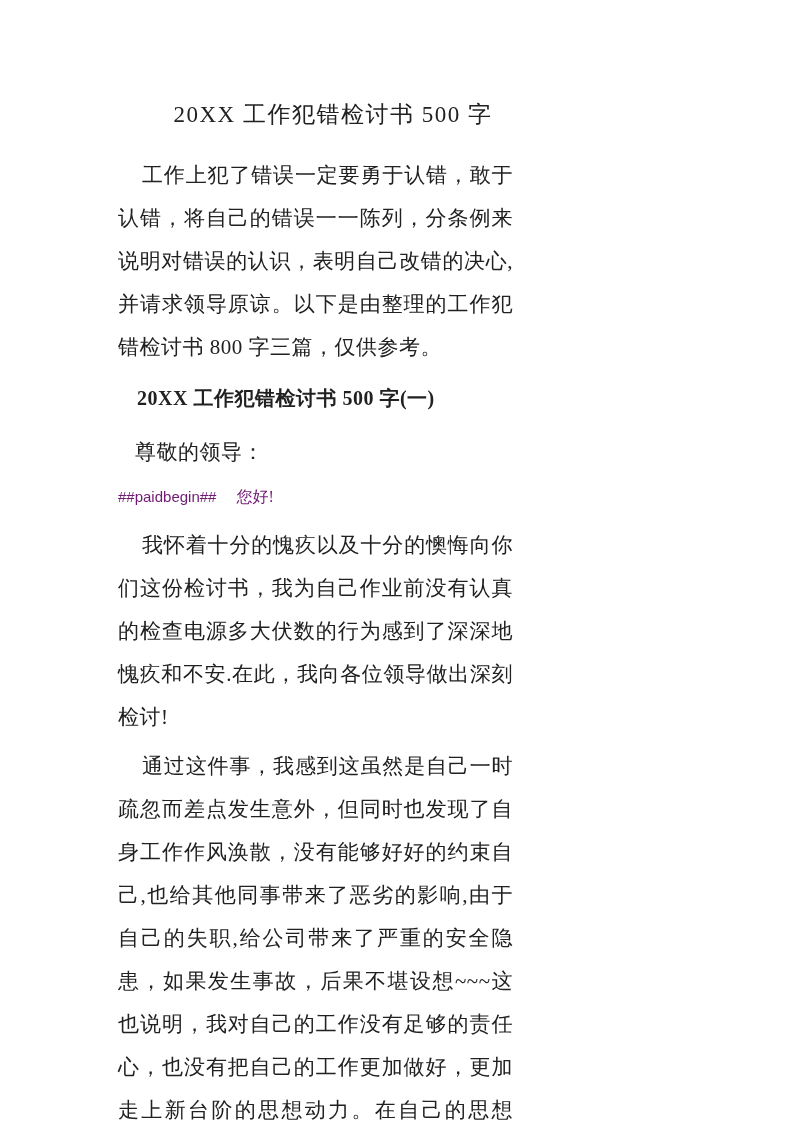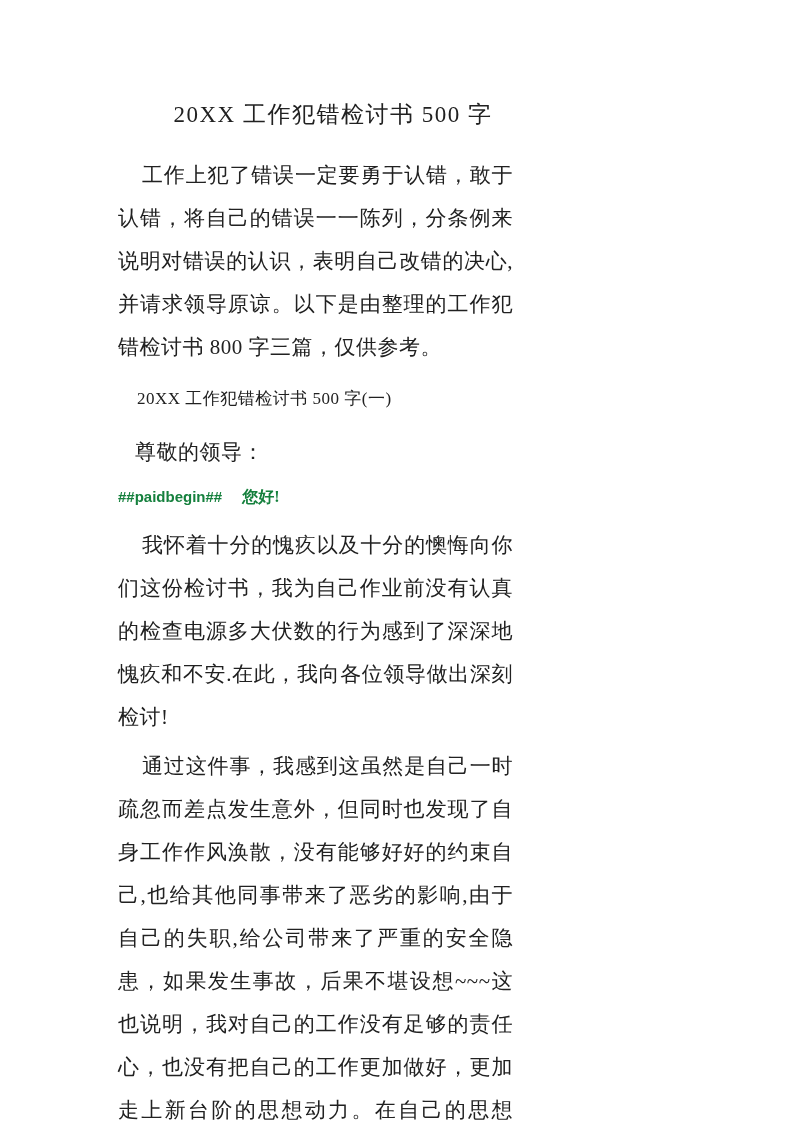--- a/index.html
+++ b/index.html
@@ -38,41 +38,40 @@
     letter-spacing: 0.5px;
     text-align: justify;
     text-indent: 24px;
     word-break: break-all;
   }
   .intro {
     margin-top: 25px;
   }
   .section-heading {
     margin: 8px 0 0 0;
-    font-size: 17px;
+    font-size: 20px;
     line-height: 43px;
     letter-spacing: 0.5px;
-    font-weight: 400;
+    font-weight: 700;
     text-indent: 19px;
   }
   .salutation {
     margin: 12px 0 0 0;
     font-size: 21px;
     line-height: 43px;
     letter-spacing: 0.5px;
     text-indent: 17px;
     font-family: Liberation Mono, monospace;
   }
   .paid-line {
     margin: 10px 0 0 0;
     font-size: 15px;
     line-height: 24px;
     font-family: "Liberation Sans", "DejaVu Sans", sans-serif;
-    color: #15803d;
-    font-weight: bold;
+    color: #701a75;
   }
   .greeting {
     font-size: 16px;
     font-family: "Liberation Serif", "DejaVu Serif", serif;
     margin-left: 20px;
   }
   .body-para-1 {
     margin-top: 15px;
   }
   .body-para-2 {

